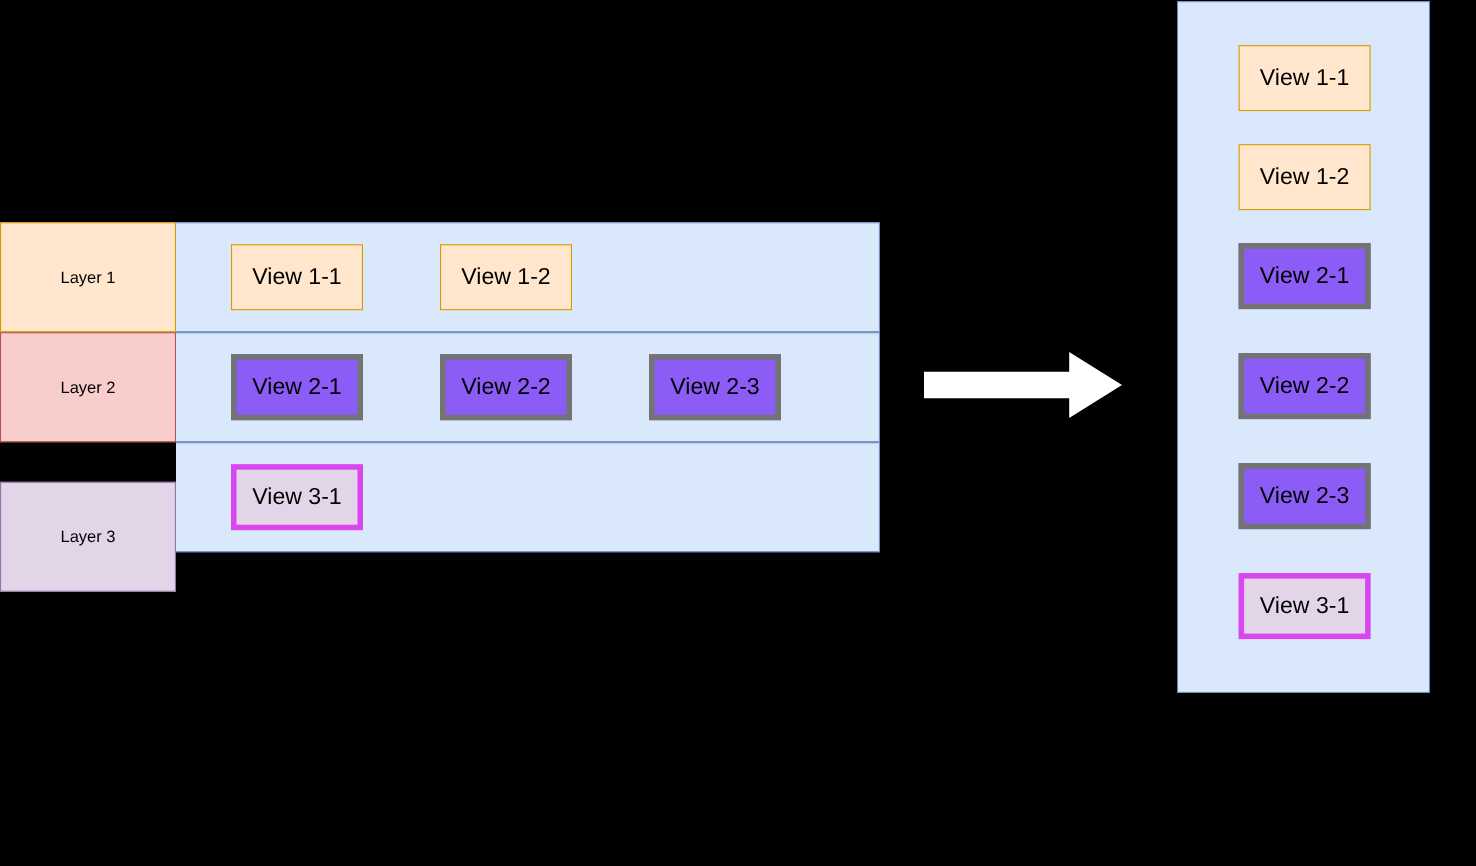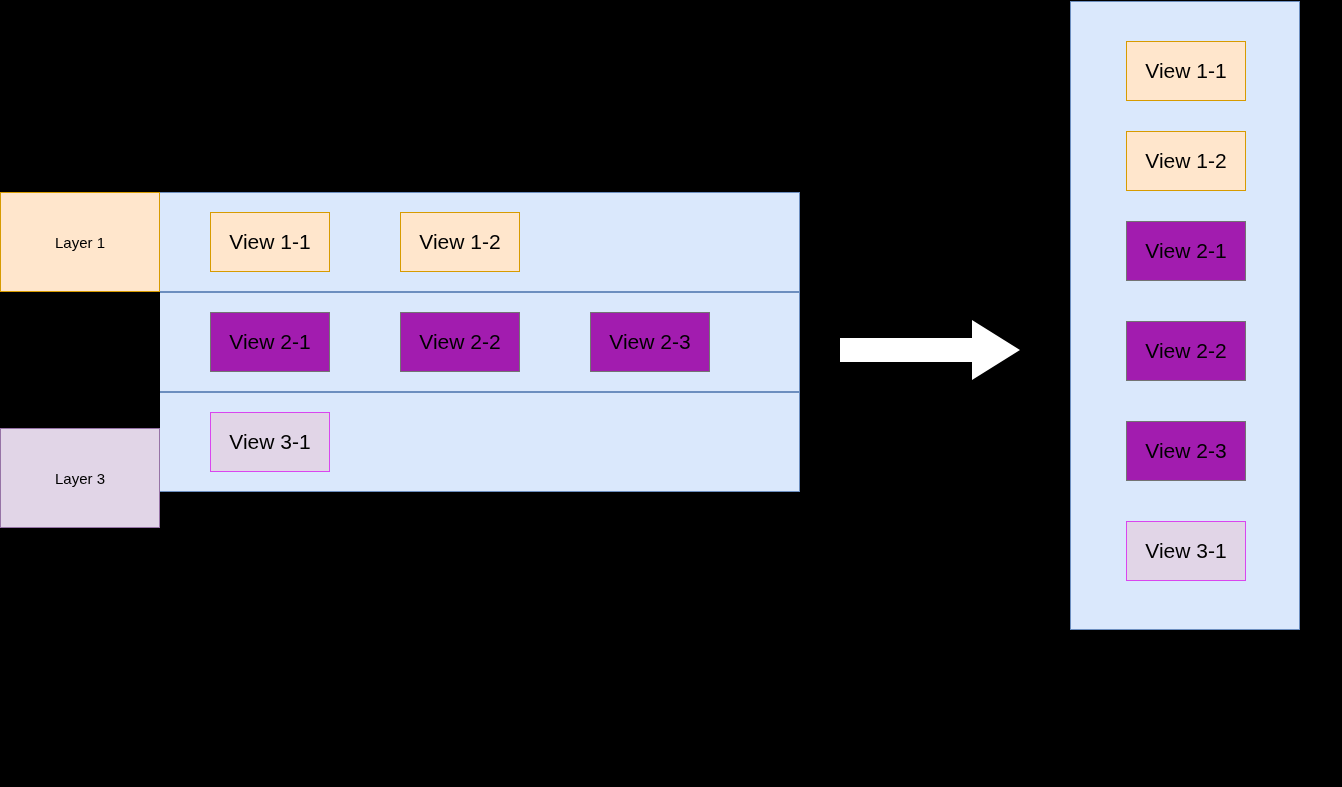--- a/index.html
+++ b/index.html
@@ -13,21 +13,21 @@
     height: 787px;
     background: #000000;
     font-family: "Liberation Sans", sans-serif;
     overflow: hidden;
   }
 
   
   #layer-table {
     position: absolute;
     left: 0px;
-    top: 192px;
+    top: 202px;
     width: 800px;
     height: 299px;
   }
   .layer-row {
     position: absolute;
     left: 0;
     width: 800px;
     height: 100px;
     box-sizing: border-box;
   }
@@ -71,22 +71,22 @@
     width: 120px;
     height: 60px;
     box-sizing: border-box;
     display: flex;
     align-items: center;
     justify-content: center;
     font-size: 21px;
     color: #000000;
   }
   .view-box.v-orange { background: #ffe6cc; border: 1px solid #d79b00; }
-  .view-box.v-red    { background: #a21caf; border: 1px solid #737373; }
-  .view-box.v-purple { background: #e1d5e7; border: 1px solid #d946ef; }
+  .view-box.v-red    { background: #8b5cf6; border: 5px solid #737373; }
+  .view-box.v-purple { background: #e1d5e7; border: 5px solid #d946ef; }
 
   
   #transform-arrow {
     position: absolute;
     left: 840px;
     top: 320px;
     width: 180px;
     height: 60px;
   }
 
@@ -117,20 +117,21 @@
 
     <div class="layer-row r1">
       <div class="layer-content-cell"></div>
       <div class="layer-label-cell tint-orange">Layer 1</div>
       <div class="view-box v-orange" style="left:210px; top:20px;">View 1-1</div>
       <div class="view-box v-orange" style="left:400px; top:20px;">View 1-2</div>
     </div>
 
     <div class="layer-row r2">
       <div class="layer-content-cell"></div>
+      <div class="layer-label-cell tint-red">Layer 2</div>
       <div class="view-box v-red" style="left:210px; top:20px;">View 2-1</div>
       <div class="view-box v-red" style="left:400px; top:20px;">View 2-2</div>
       <div class="view-box v-red" style="left:590px; top:20px;">View 2-3</div>
     </div>
 
     <div class="layer-row r3">
       <div class="layer-content-cell"></div>
       <div class="layer-label-cell tint-purple">Layer 3</div>
       <div class="view-box v-purple" style="left:210px; top:20px;">View 3-1</div>
     </div>

